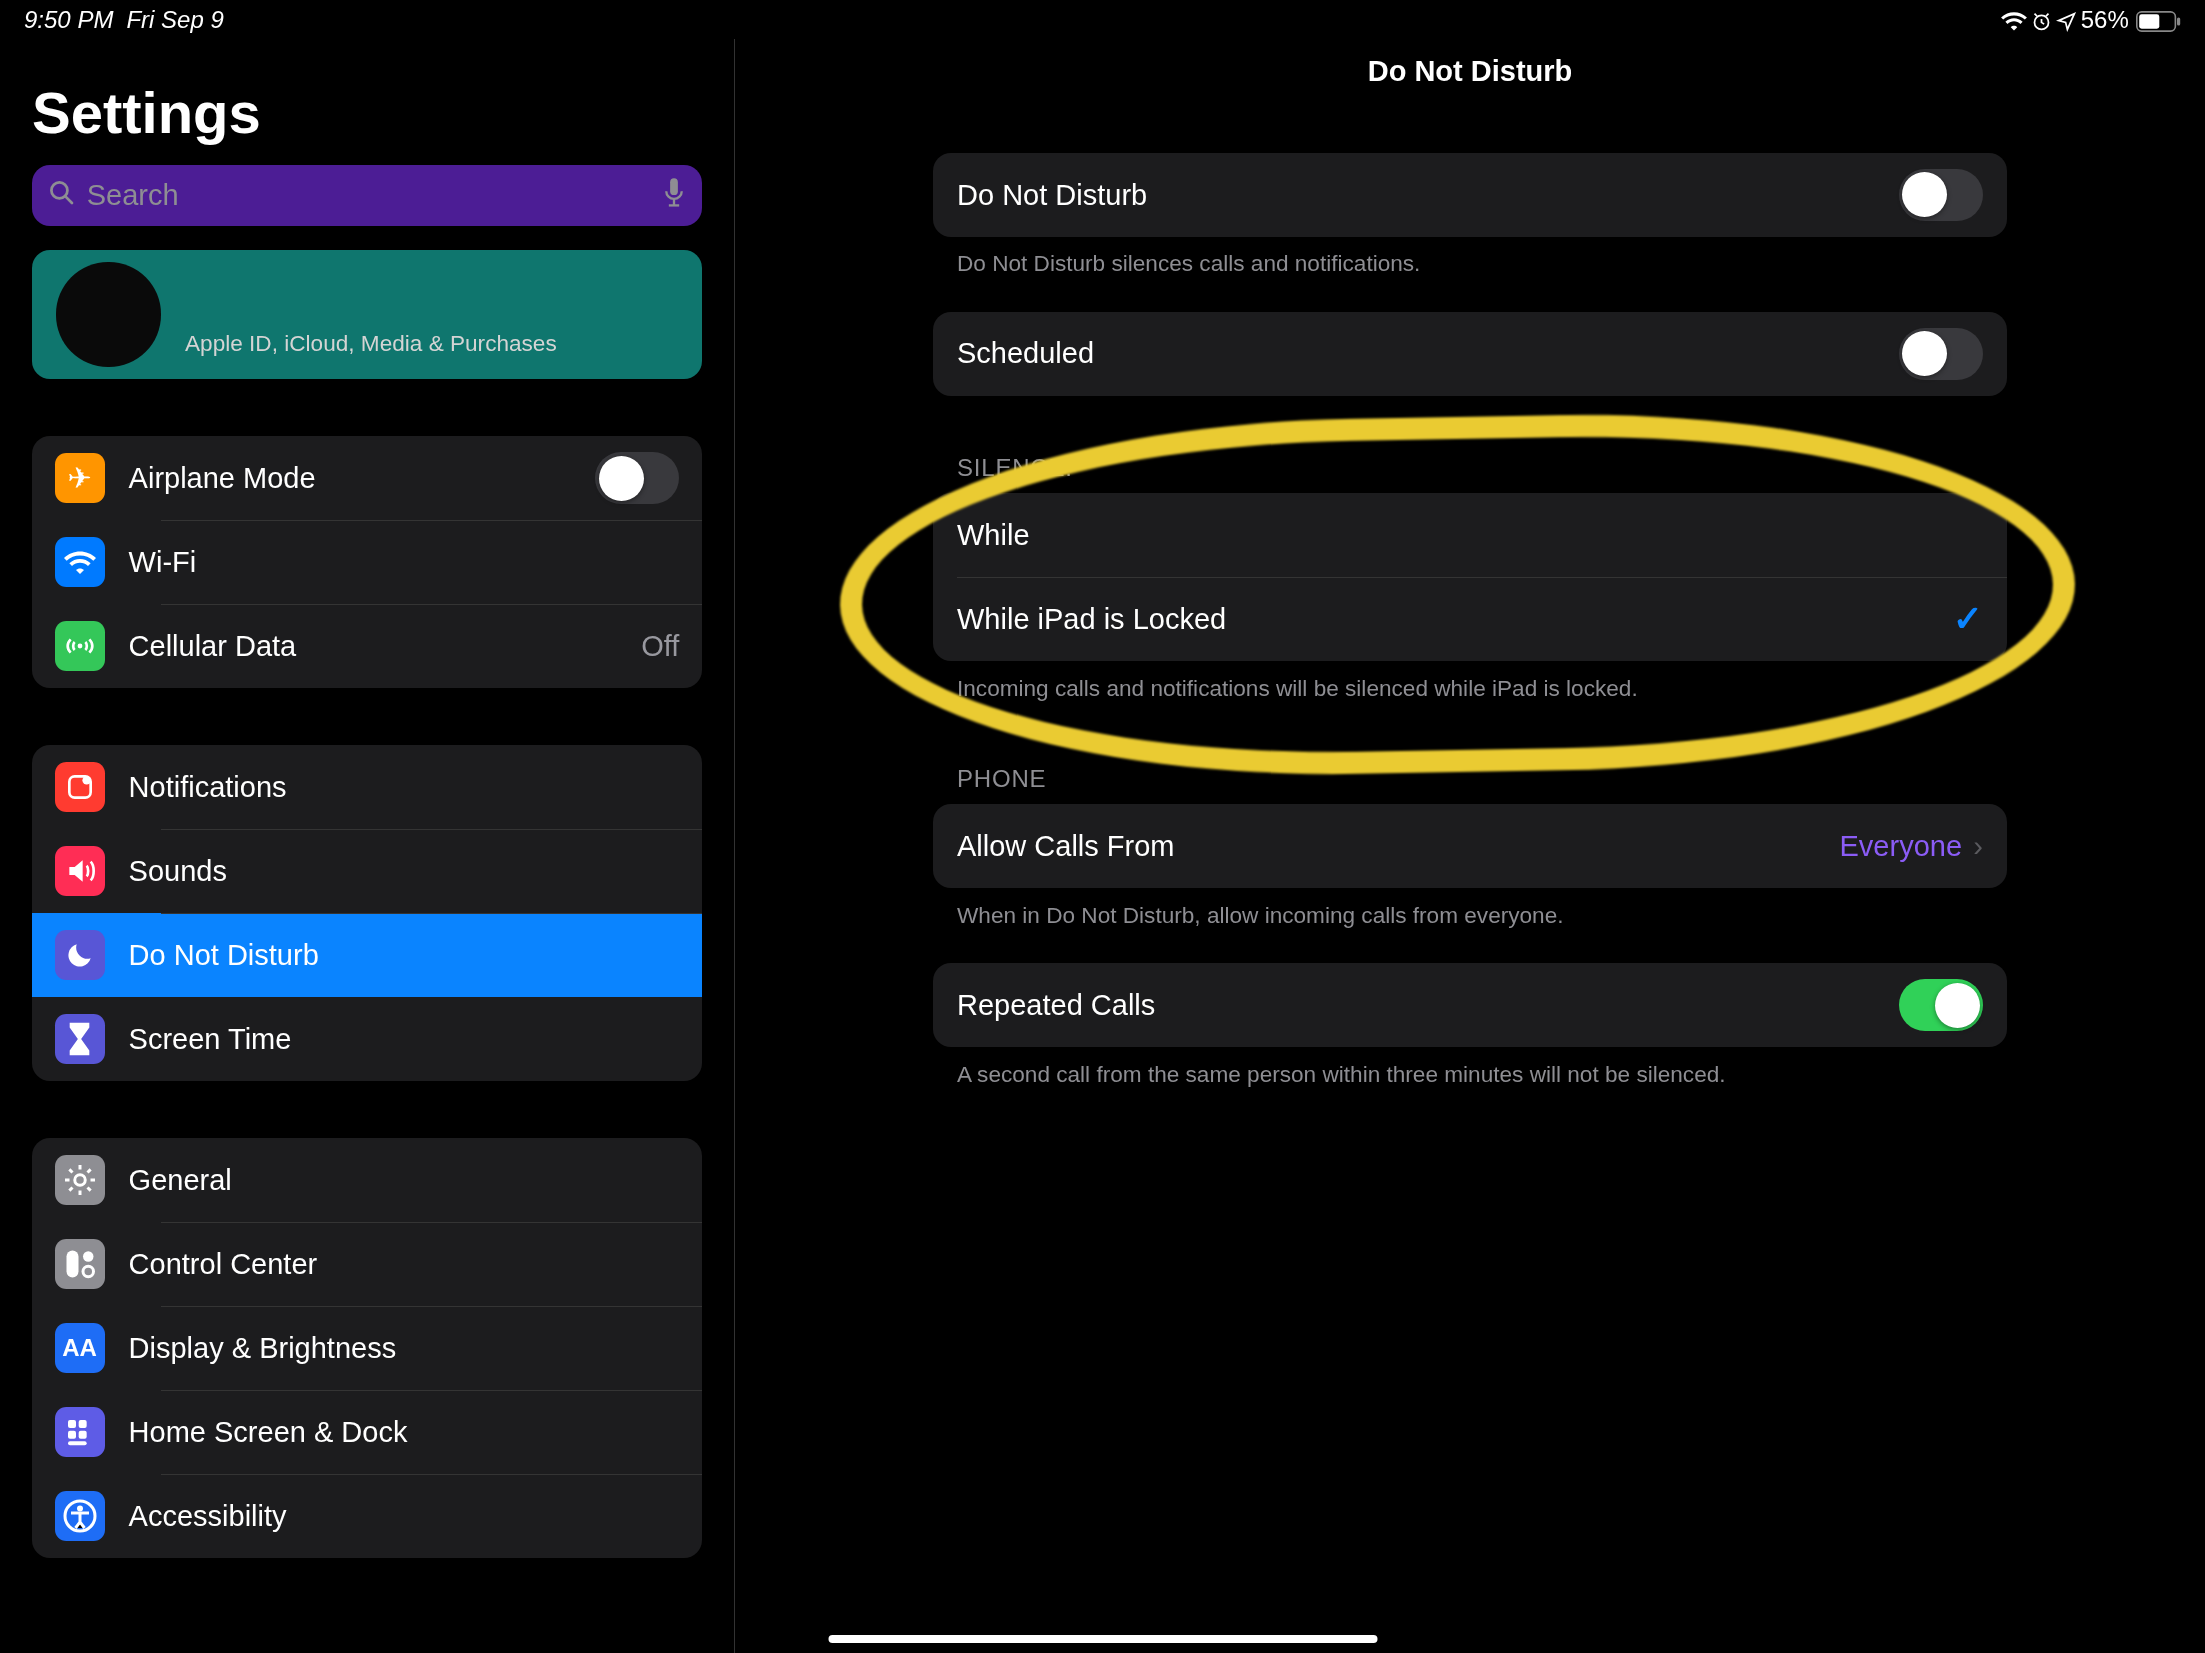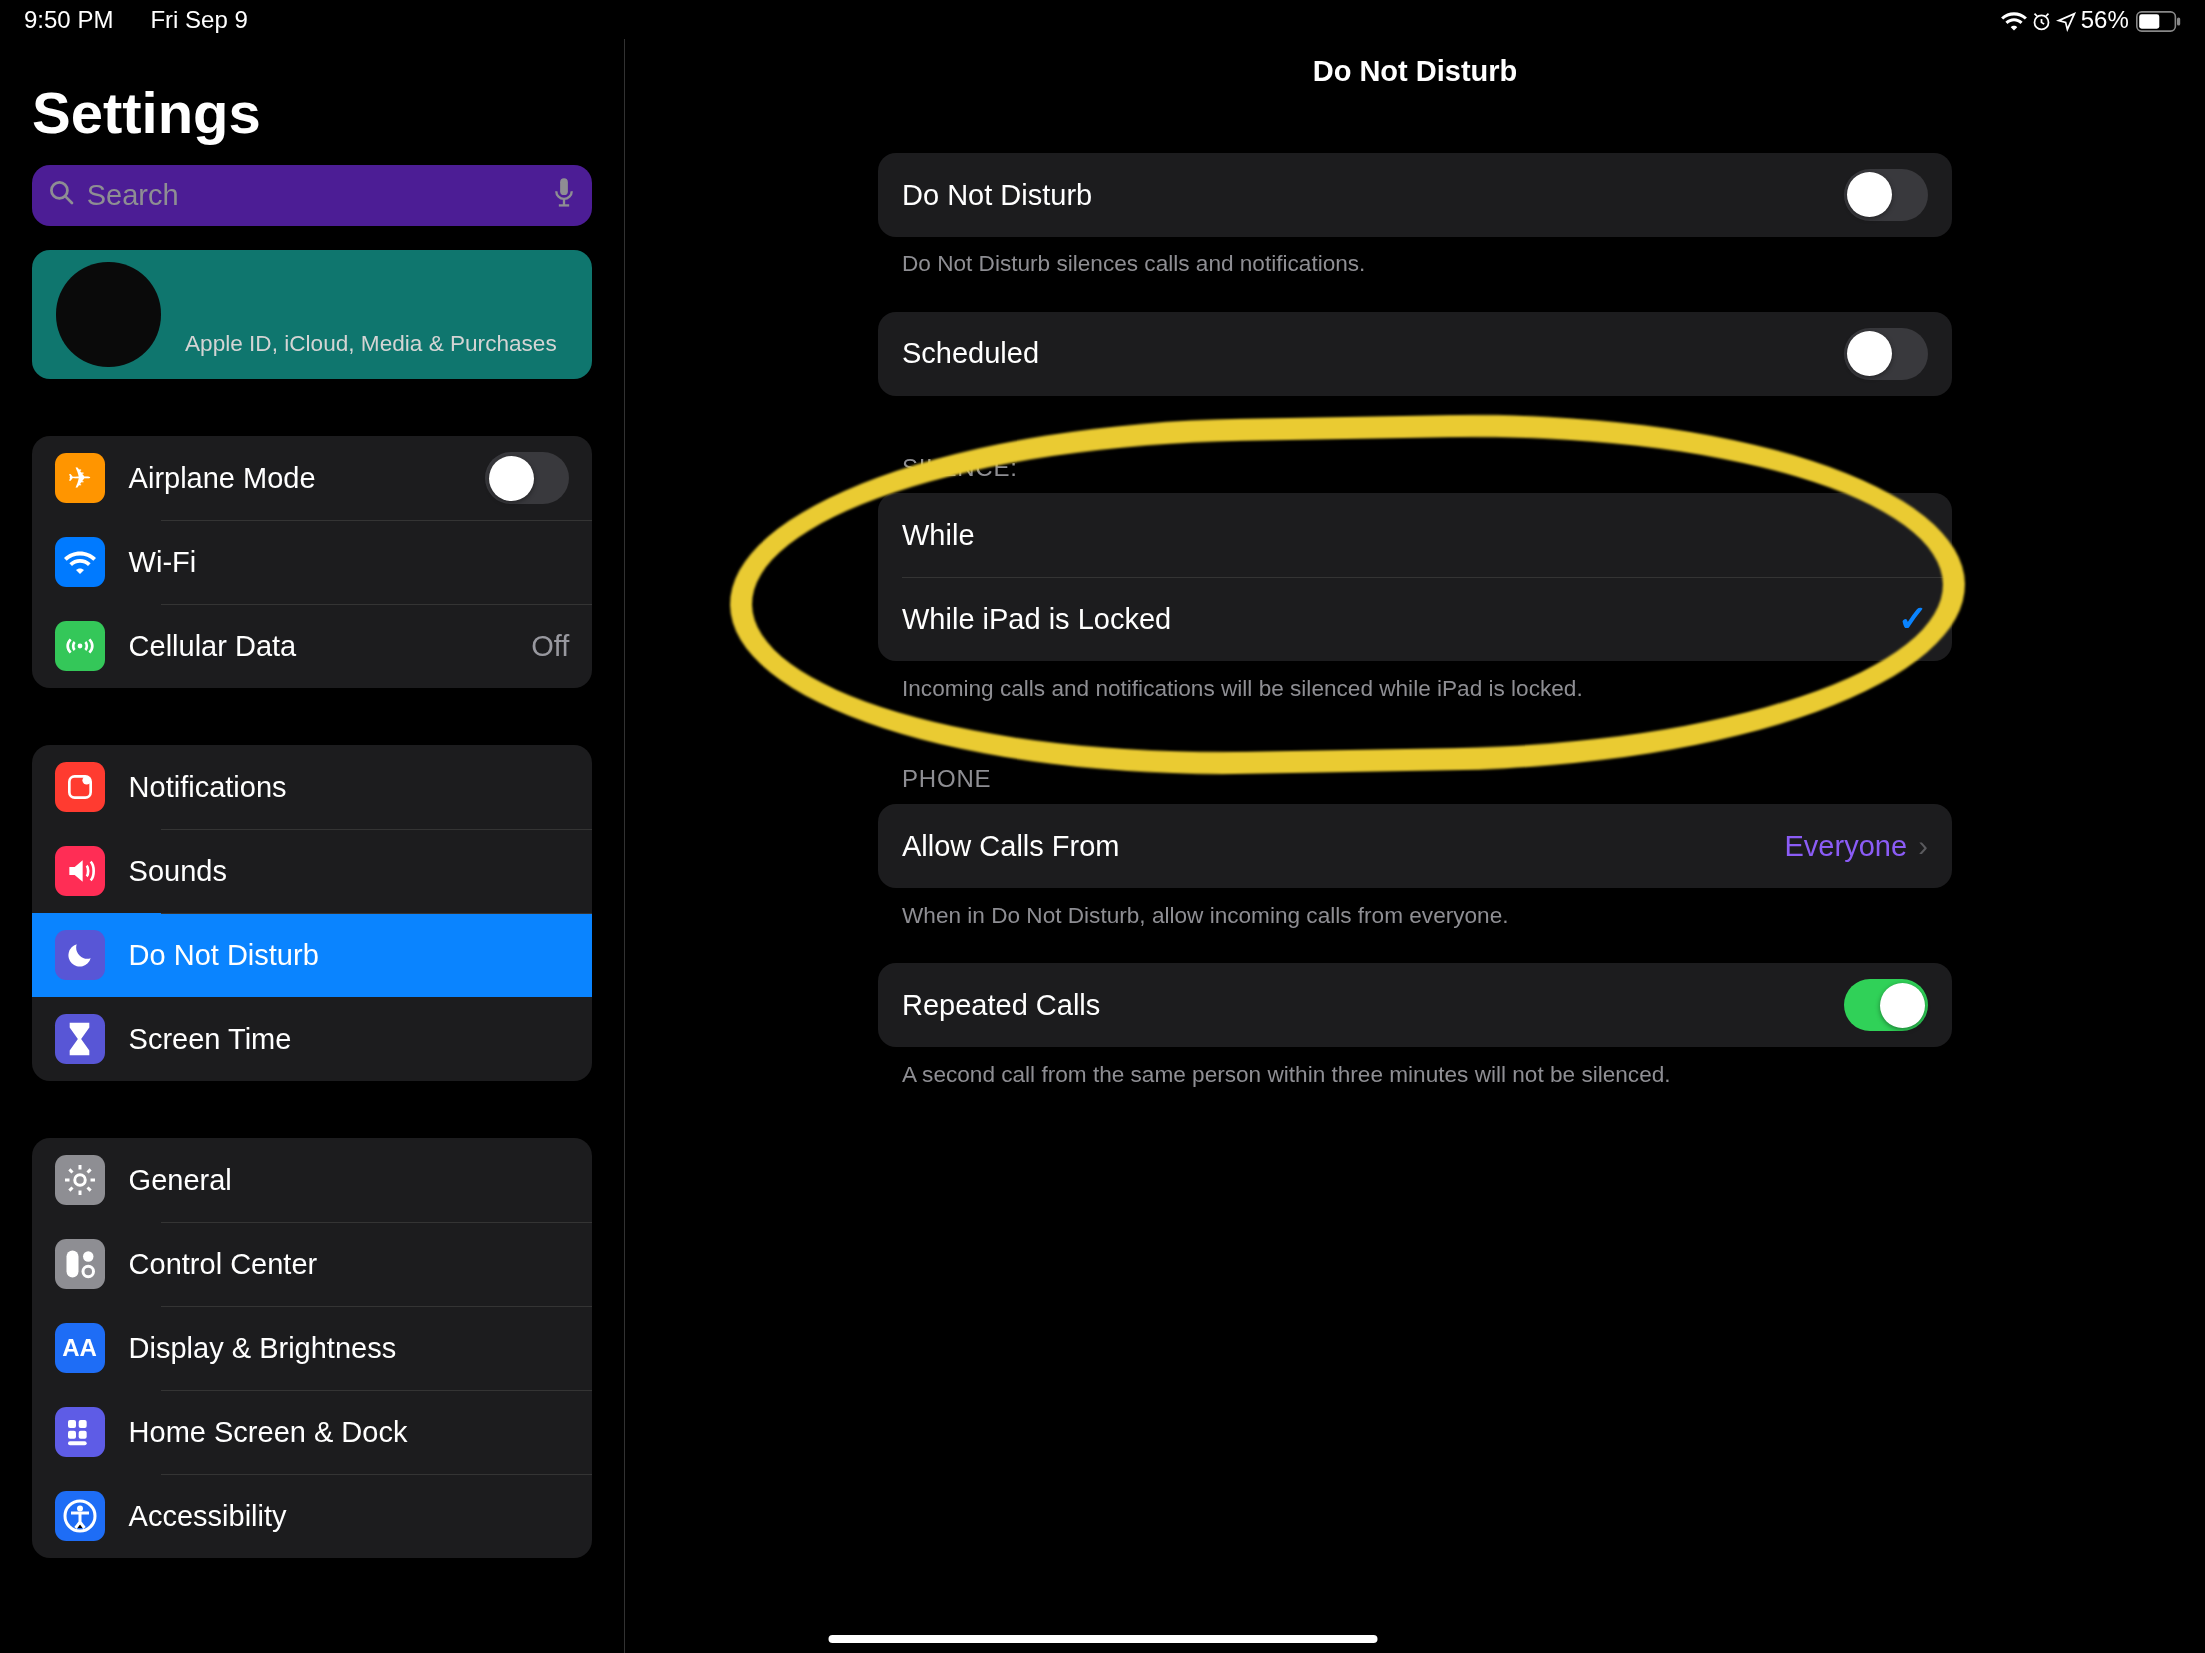--- a/index.html
+++ b/index.html
@@ -17,34 +17,34 @@
     position: absolute;
     top: 0; left: 0; right: 0;
     height: 39px;
     display: flex;
     align-items: center;
     justify-content: space-between;
     padding: 0 24px;
     font-size: 24px;
     font-weight: 500;
   }
-  .status-left { display: flex; gap: 37px; align-items: flex-end; }
+  .status-left { display: flex; gap: 13px; align-items: flex-end; font-style: italic; }
   .status-right { display: flex; gap: 4px; align-items: center; }
   .status-right svg, .status-right .glyph { display:inline-block; vertical-align:middle; }
   .battery-pct { margin-right:3.2px; }
 
   
   .split {
     position: absolute;
     top: 0; left: 0; right: 0; bottom: 0;
     display: flex;
     padding-top: 39px;
   }
   .sidebar {
-    width: 625px;
+    width: 735px;
     border-right: 0.8px solid #323232;
     padding: 40px 32px 0 32px;
     overflow: hidden;
     position: relative;
   }
   .detail {
     flex: 1;
     position: relative;
     padding-top: 16px;
   }

